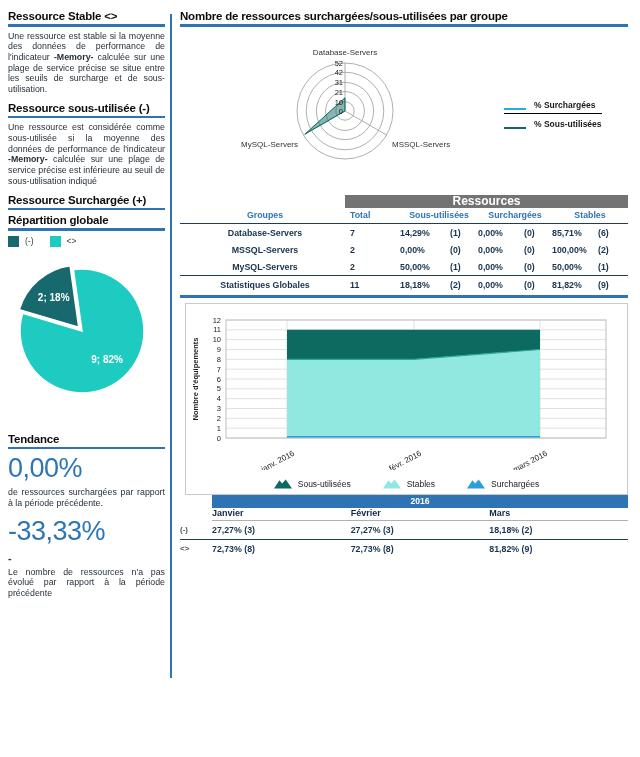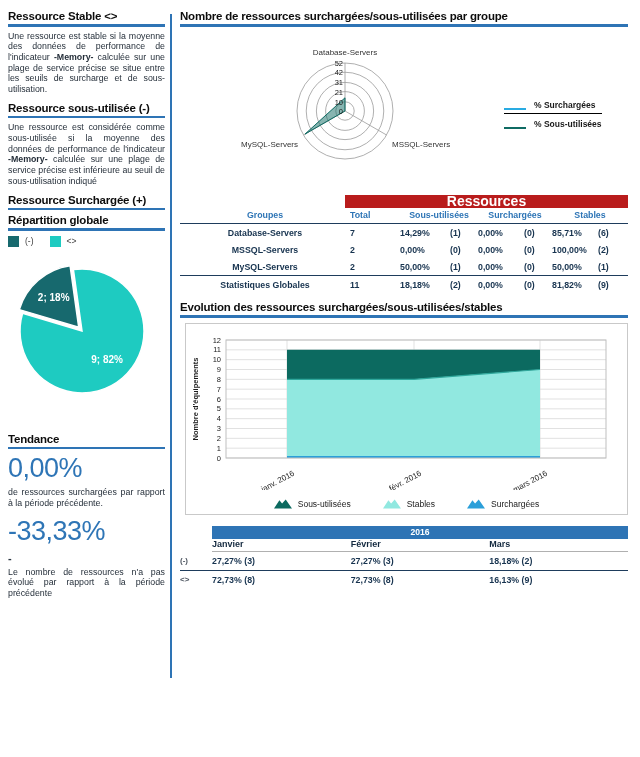--- a/index.html
+++ b/index.html
@@ -19,34 +19,34 @@
   .dash{font-size:11px;font-weight:bold;color:#2b3642;margin:5px 0 3px}
   .tendance{margin-top:30px}
   
   .radar-wrap{position:relative;margin-top:6px;height:142px}
   .radar-legend{position:absolute;left:324px;top:62px;width:122px;font-size:8.5px;font-weight:bold;color:#1a1a1a}
   .rl-item{display:flex;align-items:flex-end;gap:8px;padding:3px 0;height:12px}
   .rl-swatch{width:22px;height:2px;display:inline-block}
   .rl-div{border-top:1px solid #000;width:98px}
   
   .t1{margin-top:20px;font-size:8.8px}
-  .t1-band{margin-left:165px;height:13px;background:#b91c1c;color:#fff;text-align:center;font-weight:bold;font-size:14px;line-height:13px}
+  .t1-band{margin-left:165px;height:13px;background:#737373;color:#fff;text-align:center;font-weight:bold;font-size:12px;line-height:13px}
   .t1-row{display:grid;grid-template-columns:170px 50px 50px 28px 46px 28px 46px 30px;align-items:center}
   .t1-head{color:#2E75B6;font-weight:bold;border-bottom:1.5px solid #1e3c5c;padding:2px 0 3px}
   .t1-data{padding:3.5px 0;color:#17334f;font-weight:bold}
   .t1-total{border-top:1.5px solid #1e3c5c}
   .c-l{text-align:center}.c-c{text-align:left}.c-r{text-align:left}
   .sp2{grid-column:span 2;text-align:center}
   .pad-r{padding-right:8px}
   
   .chart-box{margin:5px 0 0 5px;width:441px;height:190px;border:1px solid #c9c9c9;position:relative;background:#fff}
   .area-legend{position:absolute;left:0;right:0;bottom:5px;display:flex;justify-content:center;gap:32px;font-size:8.5px;color:#1a1a1a;align-items:center}
   .al-item{display:flex;align-items:center;gap:6px}
   
-  .t2{margin-top:11px;font-size:8.8px}
+  .t2{font-size:8.8px}
   .t2-band{margin-left:32px;height:13px;background:#2E74B5;color:#fff;font-weight:bold;font-size:8.6px;text-align:center;line-height:13px}
   .t2-head{display:grid;grid-template-columns:32px 1fr 1fr 1fr;padding:0 0 2px;font-weight:bold;color:#13293f;font-size:9px}
   .t2-headline{margin-left:32px;border-top:1px solid #b0b0b0}
   .t2-row{display:grid;grid-template-columns:32px 1fr 1fr 1fr;padding:4px 0;color:#17334f;font-weight:bold}
   .t2-row.first{border-bottom:1.5px solid #1e3c5c}
   .t2-label{color:#4d5560;font-size:8px}
   svg{display:block}
 </style>
 </head>
 <body>
@@ -188,21 +188,20 @@
         <div class="c-c">11</div>
       <div class="c-r">18,18%</div>
         <div class="c-r">(2)</div>
       <div class="c-r">0,00%</div>
         <div class="c-r">(0)</div>
       <div class="c-r">81,82%</div>
         <div class="c-r pad-r">(9)</div>
     </div>
   </div>
 
-  <h2 class="sec" style="margin-top:8px">Evolution des ressources surchargées/sous-utilisées/stables</h2>
   <div class="rule thick"></div>
 
   <div class="chart-box">
     <svg id="area-svg" width="441" height="166">
         <line x1="40" y1="134" x2="420" y2="134" stroke="#d9d9d9" stroke-width="0.8"></line>
         <text x="35" y="136.5" text-anchor="end" font-size="7.5" fill="#1a1a1a">0</text>
         <line x1="40" y1="124.16666666666667" x2="420" y2="124.16666666666667" stroke="#d9d9d9" stroke-width="0.8"></line>
         <text x="35" y="126.66666666666667" text-anchor="end" font-size="7.5" fill="#1a1a1a">1</text>
         <line x1="40" y1="114.33333333333333" x2="420" y2="114.33333333333333" stroke="#d9d9d9" stroke-width="0.8"></line>
         <text x="35" y="116.83333333333333" text-anchor="end" font-size="7.5" fill="#1a1a1a">2</text>
@@ -273,17 +272,17 @@
     <div class="t2-row first">
       <div class="t2-label">(-)</div>
       <div class="c-c">27,27% (3)</div>
       <div class="c-c">27,27% (3)</div>
       <div class="c-c">18,18% (2)</div>
     </div>
     <div class="t2-row">
       <div class="t2-label">&lt;&gt;</div>
       <div class="c-c">72,73% (8)</div>
       <div class="c-c">72,73% (8)</div>
-      <div class="c-c">16,13% (9)</div>
+      <div class="c-c">81,82% (9)</div>
     </div>
   </div>
 
 </div>
 
 </body></html>

